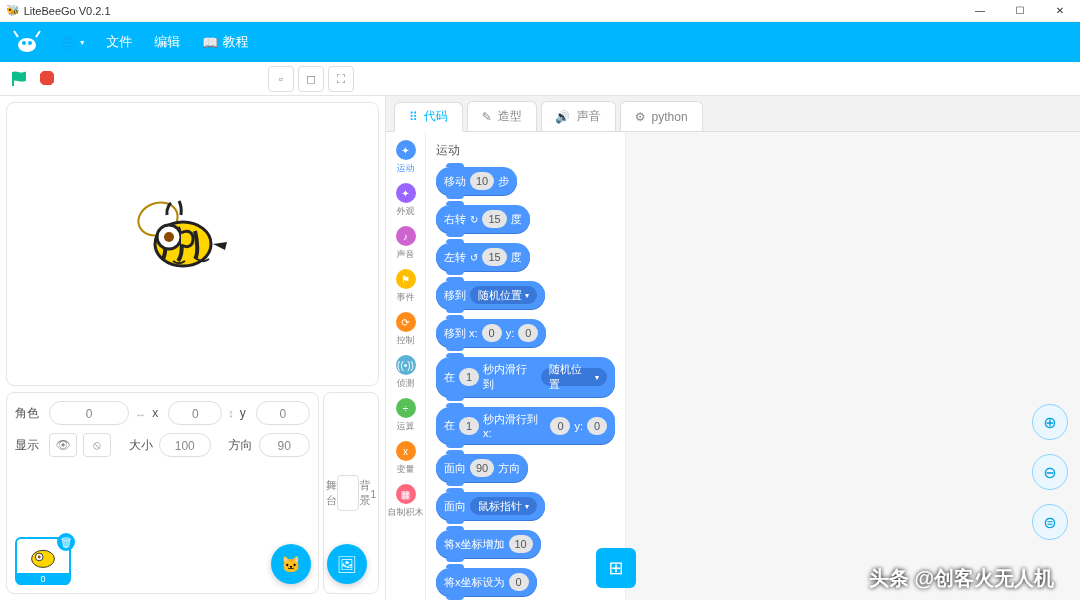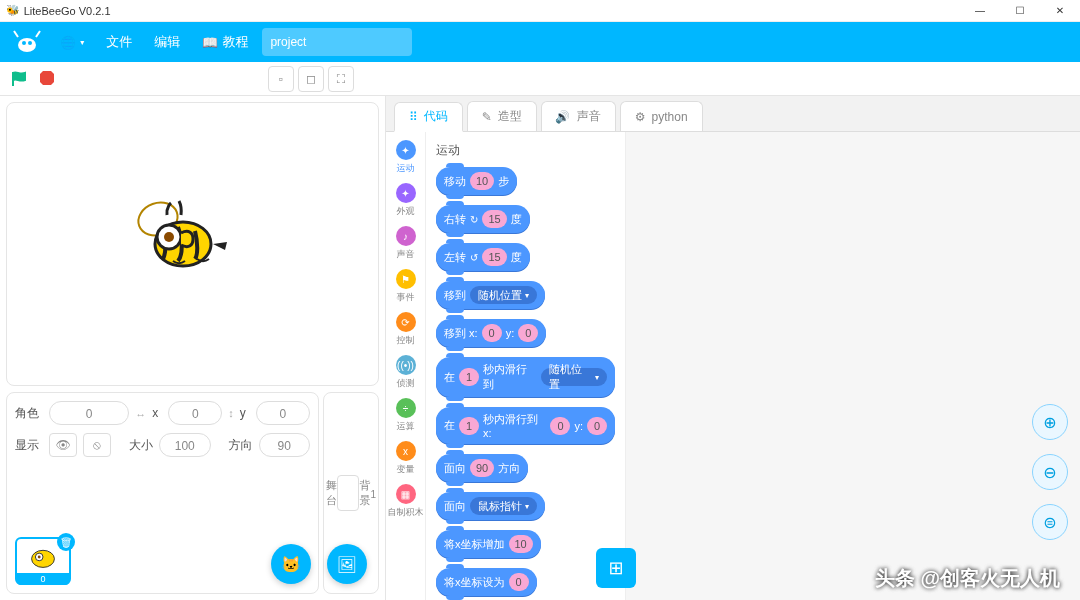--- a/index.html
+++ b/index.html
@@ -57,31 +57,31 @@
 .cat-item .dot{ width:20px;height:20px;border-radius:50%; margin:0 auto 2px; display:flex;align-items:center;justify-content:center;color:#fff; font-size:10px;}
 .cat-item.active { color: #4c97ff; }
 .cat-motion .dot{ background:#4c97ff;} .cat-looks .dot{background:#9966ff;} .cat-sound .dot{background:#cf63cf;} .cat-events .dot{background:#ffbf00;} .cat-control .dot{background:#ff8c1a;} .cat-sense .dot{background:#5cb1d6;} .cat-oper .dot{background:#59c059;} .cat-var .dot{background:#ff8c1a;} .cat-my .dot{background:#ff6680;}
 
 .palette { width: 200px; background: #fff; border-right: 1px solid #eee; padding: 6px 10px; overflow-y: auto;}
 .palette h4 { font-size: 12px; color: #555; margin: 4px 0 8px; font-weight: normal;}
 
 .block { background: #4c97ff; color: #fff; border-radius: 14px; padding: 5px 8px; margin-bottom: 10px; font-size: 11px; display: inline-flex; align-items: center; gap: 4px; position:relative; box-shadow: 0 1px 0 #3977d8;}
 .block::before{ content:""; position:absolute; top:-4px; left:10px; width:18px; height:4px; background:#4c97ff; border-radius:4px 4px 0 0;}
 .block::after{ content:""; position:absolute; bottom:-4px; left:10px; width:18px; height:4px; background:#4c97ff; border-radius:0 0 4px 4px;}
-.pill { background:#f9a8d4; color:#555; border-radius:10px; min-width:20px; height:18px; padding:0 6px; display:inline-flex; align-items:center; justify-content:center; font-size:11px;}
+.pill { background:#e5e5e5; color:#555; border-radius:10px; min-width:20px; height:18px; padding:0 6px; display:inline-flex; align-items:center; justify-content:center; font-size:11px;}
 .dd { background:#3977d8; color:#fff; border-radius:10px; height:18px; padding:0 8px; display:inline-flex; align-items:center; gap:3px; font-size:11px;}
 .dd::after{content:"▾"; font-size:8px;}
 .rot-ico{ font-size:10px; }
 
 .workspace { flex: 1; background: #f6f6f6; position:relative;}
 .workspace .add-ext { position:absolute; bottom:12px; left:-30px; width:40px; height:40px; border-radius:6px; background:#00b7ff; color:#fff; display:flex; align-items:center; justify-content:center; font-size:18px;}
 .zoom-fabs { position:absolute; right:12px; bottom:60px; display:flex; flex-direction:column; gap:14px;}
 .zoom-fabs .zf { width:36px;height:36px;border-radius:50%; background:#eaf7ff; border:1px solid #89d4ff; color:#00a0e0; display:flex;align-items:center;justify-content:center; font-size:16px;}
 
-.watermark { position:absolute; right:20px; bottom:8px; font-size:20px; color:#fff; font-weight:bold; text-shadow:0 0 4px rgba(0,0,0,0.6),0 0 4px rgba(0,0,0,0.6);}
+.watermark { position:absolute; right:26px; bottom:8px; font-size:20px; color:#fff; font-weight:bold; text-shadow:0 0 4px rgba(0,0,0,0.6),0 0 4px rgba(0,0,0,0.6);}
 svg { display:block; }
 </style>
 </head>
 <body>
 
 <div class="titlebar">
   <span style="margin-right:4px">🐝</span>
   <span>LiteBeeGo V0.2.1</span>
   <div class="win-controls">
     <div class="win-btn">—</div>
@@ -105,23 +105,20 @@
   </div>
   <div class="menuitem">
       <span>文件</span>
     </div>
   <div class="menuitem">
       <span>编辑</span>
     </div>
   <div class="menuitem">
     <span>📖</span>
     <span>教程</span>
-  </div>
-  <div class="searchbox">
-    <span style="color:#fff;">project</span>
   </div>
 </div>
 
 <div class="toolbar-row">
   <div class="green-flag">
     <svg width="18" height="18" viewBox="0 0 18 18">
         <path d="M3 2v14M3 3c4-2 6 2 12 0v7c-6 2-8-2-12 0" fill="#0fbd8c" stroke="#0fbd8c" stroke-width="2"></path>
       </svg>
   </div>
   <div class="red-stop">

